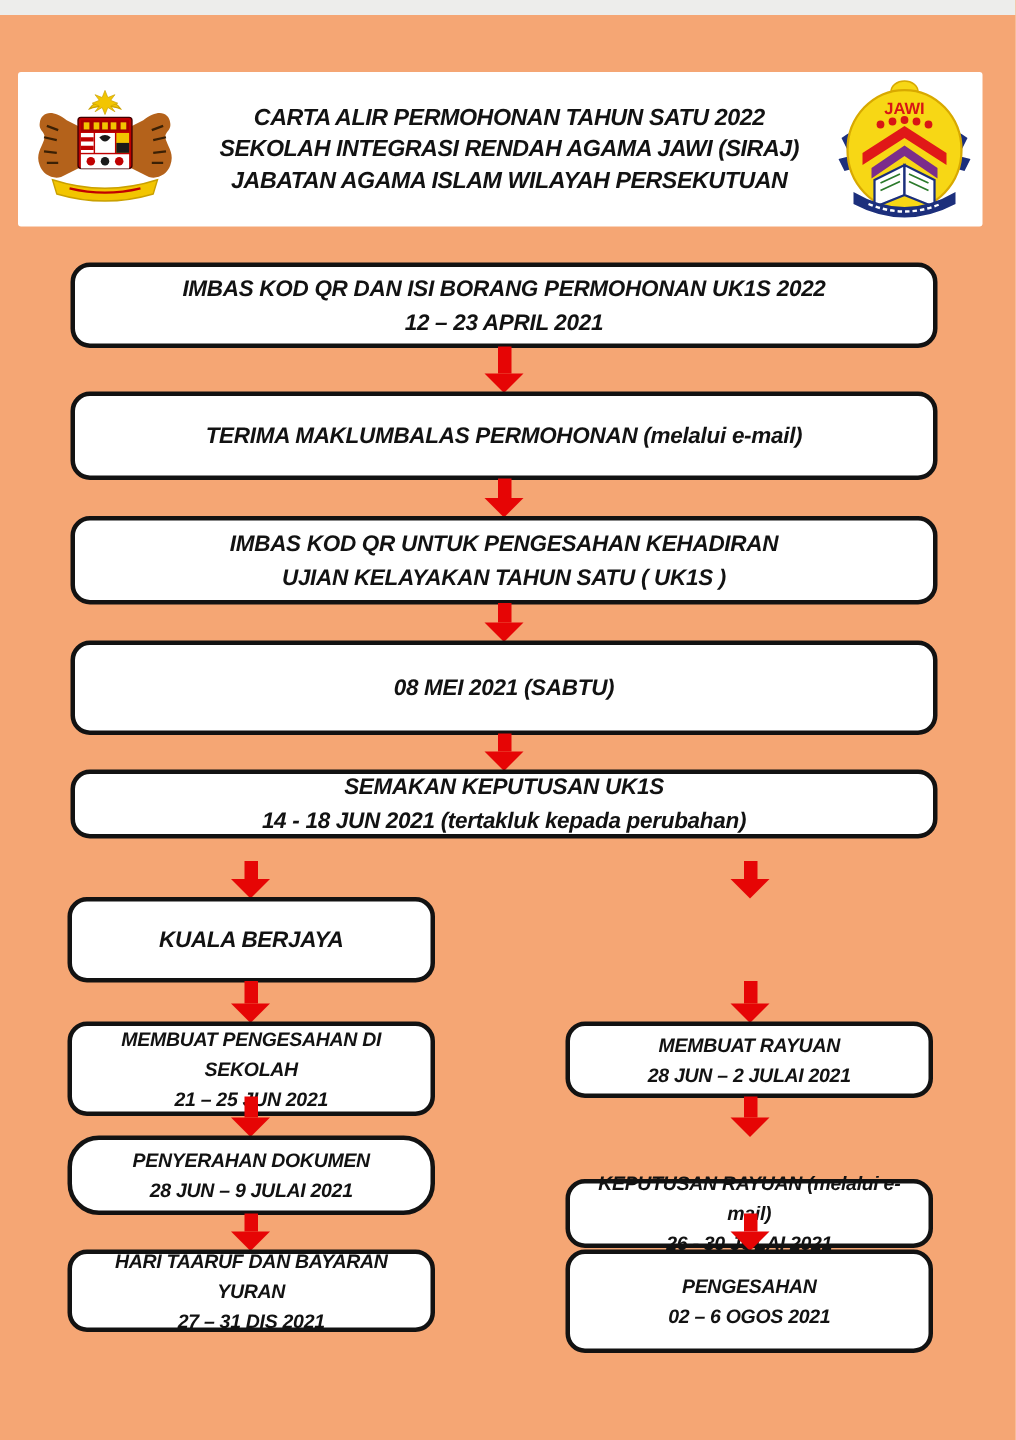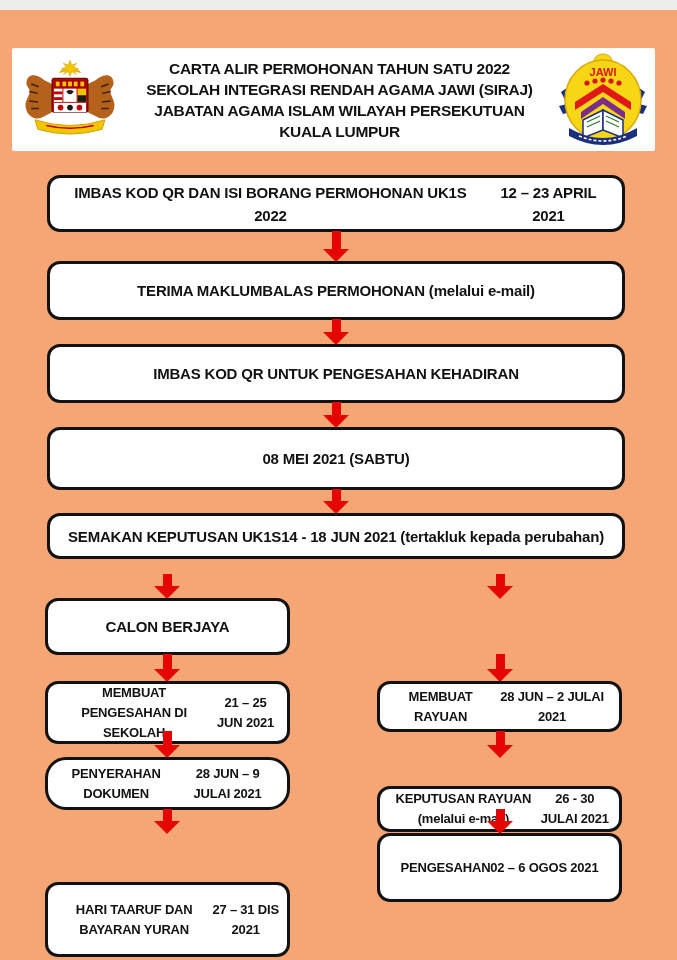--- a/index.html
+++ b/index.html
@@ -24,46 +24,46 @@
   
   .header-box{
     position:absolute;left:12px;top:48px;width:643px;height:103px;
     background:#ffffff;border-radius:2px;
     display:flex;align-items:center;justify-content:space-between;
     padding:0 6px;box-sizing:border-box;
   }
   .logo{flex:0 0 auto;display:flex;align-items:flex-end;justify-content:center;}
   .title-block{
     flex:1 1 auto;text-align:center;color:var(--ink);
-    font-weight:700;font-size:15.5px;line-height:21px;letter-spacing:-0.3px;
+    font-weight:700;font-size:15.5px;line-height:21px;letter-spacing:-0.3px;font-style:italic;
   }
   
   .fbox{
     position:absolute;background:var(--boxfill);
     border:3px solid var(--ink);border-radius:13px;
-    display:flex;align-items:center;justify-content:center;
+    display:flex;flex-direction:column;align-items:center;justify-content:center;
     text-align:center;color:var(--ink);font-weight:700;letter-spacing:-0.2px;
-    box-sizing:border-box;padding:12px 8px;
+    box-sizing:border-box;padding:12px 8px;font-style:italic;
   }
   .fbox.main{left:47px;width:578px;font-size:15px;line-height:23px;}
   .fbox.colL{left:45px;width:245px;font-size:13px;line-height:20px;}
   .fbox.colR{left:377px;width:245px;font-size:13px;line-height:20px;}
   .fbox.calon{font-size:15px;}
   .b1{top:175px;height:57px;}
   .b2{top:261px;height:59px;}
   .b3{top:344px;height:59px;}
   .b4{top:427px;height:63px;}
   .b5{top:513px;height:46px;}
   .calL{top:598px;height:57px;}
   .calR{top:598px;height:57px;}
   .l2{top:681px;height:63px;}
   .r2{top:681px;height:51px;}
   .l3{top:757px;height:53px;border-radius:21px;}
   .r3{top:786px;height:46px;}
-  .l4{top:882px;height:75px;}
+  .l4{top:833px;height:55px;}
   .r4{top:833px;height:69px;}
   
   .arrow{
     position:absolute;width:26px;
     display:flex;flex-direction:column;align-items:center;
   }
   .arrow .stem{width:9px;flex:1 1 auto;background:var(--red);}
   .arrow .head{
     width:0;height:0;flex:0 0 auto;
     border-left:13px solid transparent;border-right:13px solid transparent;
@@ -120,21 +120,20 @@
 
         <path d="M18 64 q37 12 74 0 l-3 10 q-34 10 -68 0 Z" fill="#f2c500" stroke="#caa000" stroke-width="1"></path>
         <path d="M30 70 q25 6 50 0" stroke="#c00000" stroke-width="1.6" fill="none"></path>
       </svg>
     </div>
 
     <div class="title-block">
       <div>CARTA ALIR PERMOHONAN TAHUN SATU 2022</div>
       <div>SEKOLAH INTEGRASI RENDAH AGAMA JAWI (SIRAJ)</div>
       <div>JABATAN AGAMA ISLAM WILAYAH PERSEKUTUAN</div>
-      <div>KUALA LUMPUR</div>
     </div>
 
     <div class="logo">
       <svg width="92" height="100" viewBox="0 0 92 100" aria-hidden="true">
 
         <path d="M4 42 q10 -8 22 -6 l-2 8 q-10 0 -16 6 Z" fill="#1c2f7c"></path>
         <path d="M88 42 q-10 -8 -22 -6 l2 8 q10 0 16 6 Z" fill="#1c2f7c"></path>
         <path d="M2 56 q12 -4 24 0 l-3 7 q-9 -2 -17 1 Z" fill="#1c2f7c"></path>
         <path d="M90 56 q-12 -4 -24 0 l3 7 q9 -2 17 1 Z" fill="#1c2f7c"></path>
 
@@ -174,20 +173,21 @@
   <div class="fbox main b2">
     <div>TERIMA MAKLUMBALAS PERMOHONAN (melalui e-mail)</div>
   </div>
   <div class="arrow amain a2">
       <div class="stem"></div>
       <div class="head"></div>
     </div>
 
   <div class="fbox main b3">
     <div>IMBAS KOD QR UNTUK PENGESAHAN KEHADIRAN</div>
+    <div>UJIAN KELAYAKAN TAHUN SATU ( UK1S )</div>
   </div>
   <div class="arrow amain a3">
       <div class="stem"></div>
       <div class="head"></div>
     </div>
 
   <div class="fbox main b4">
     <div>08 MEI 2021 (SABTU)</div>
   </div>
   <div class="arrow amain a4">
@@ -203,21 +203,21 @@
   <div class="arrow acolL a5">
       <div class="stem"></div>
       <div class="head"></div>
     </div>
   <div class="arrow acolR a5">
       <div class="stem"></div>
       <div class="head"></div>
     </div>
 
   <div class="fbox colL calon calL">
-    <div>CALON BERJAYA</div>
+    <div>KUALA BERJAYA</div>
   </div>
 
   <div class="arrow acolL a6">
       <div class="stem"></div>
       <div class="head"></div>
     </div>
   <div class="arrow acolR a6">
       <div class="stem"></div>
       <div class="head"></div>
     </div>

